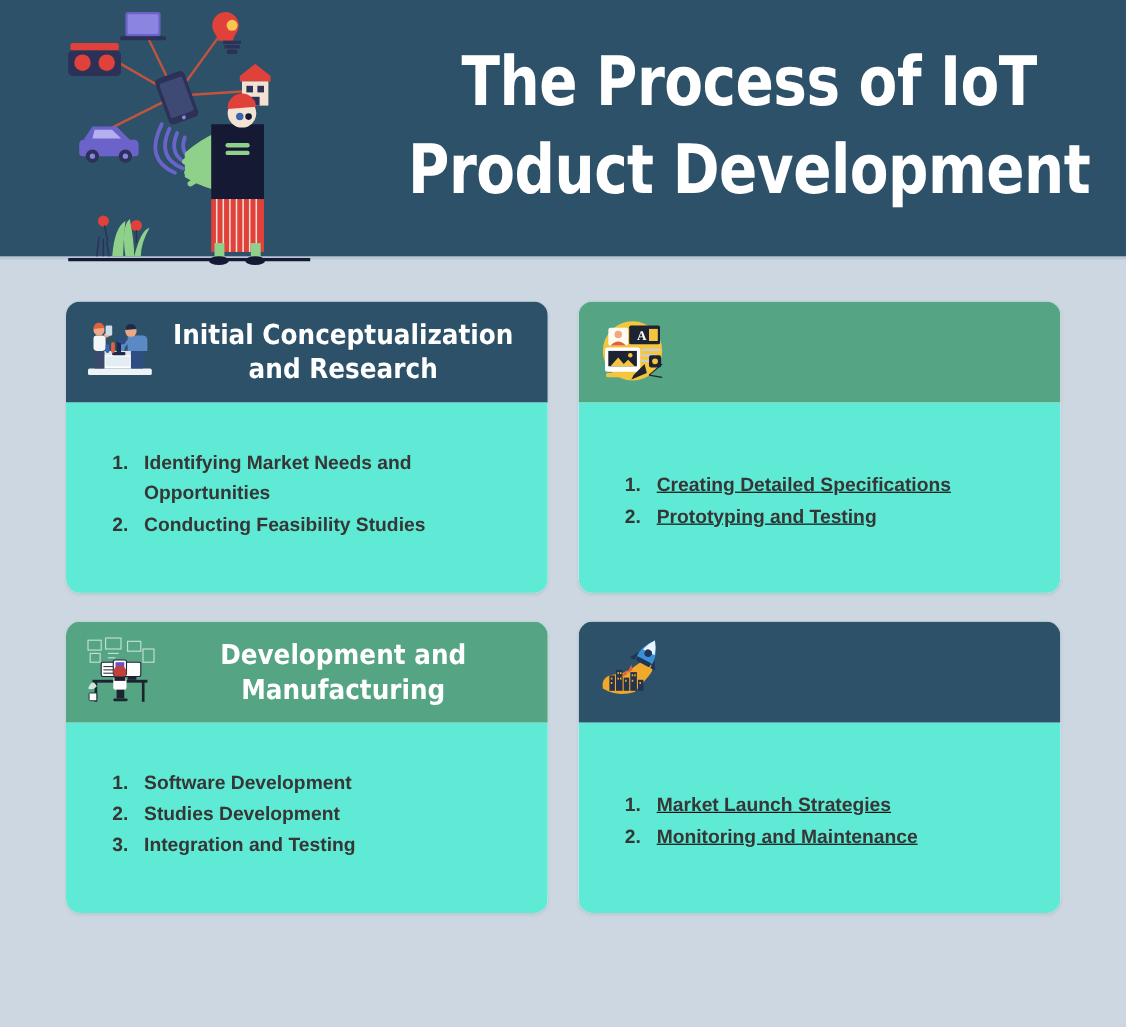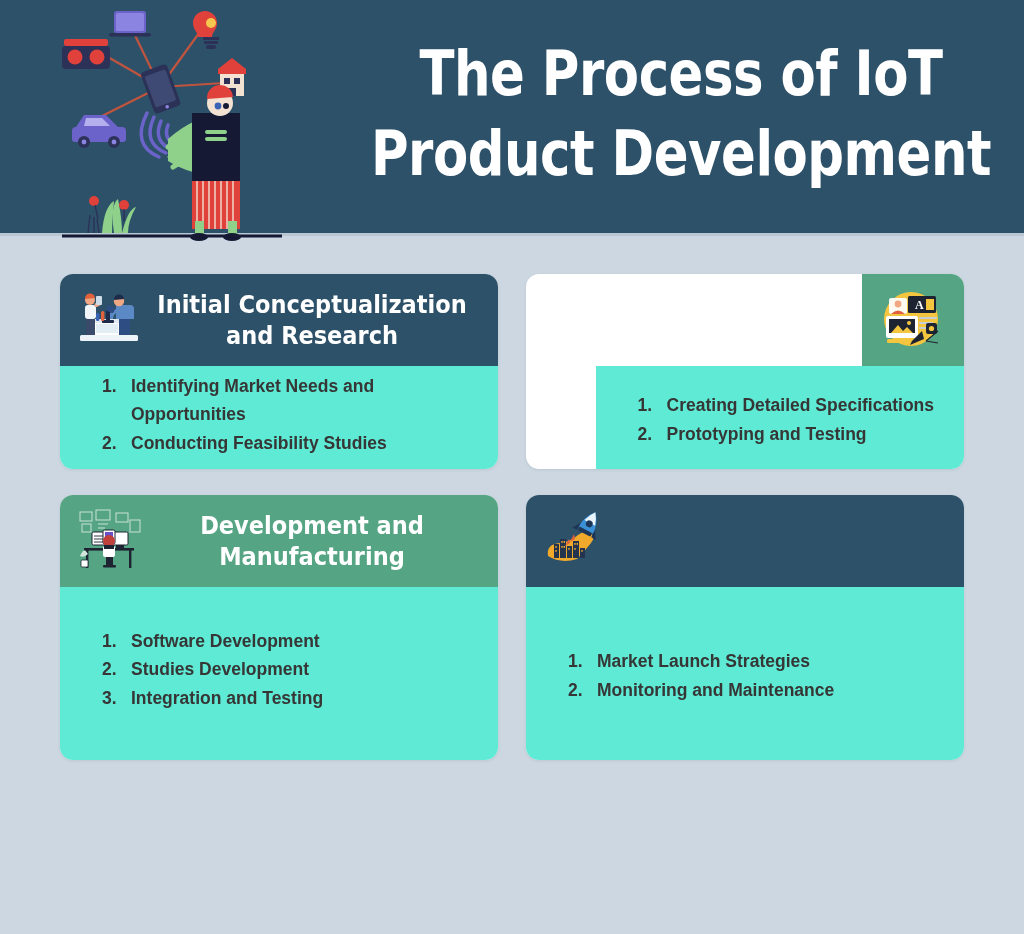--- a/index.html
+++ b/index.html
@@ -67,21 +67,21 @@
 
   .card {
     border-radius: 13px;
     overflow: hidden;
     background: #ffffff;
     box-shadow: 0 1px 3px rgba(40,60,80,0.10);
     display: flex;
     flex-direction: column;
   }
 
-  .card-tall  { height: 195px; align-items: flex-end; }
+  .card-tall  { height: 265px; }
   .card-short { height: 265px; }
 
   .card-head {
     height: 92px;
     display: flex;
     align-items: center;
     padding: 0 16px 0 12px;
     flex: none;
   }
   .card-head.dark  { background: #2d5169; }
@@ -131,21 +131,21 @@
     line-height: 1.62;
   }
 
   .card-list li::before {
     content: counter(step) ".";
     position: absolute;
     left: 0;
     top: 0;
   }
 
-  .body-align-lower { align-items: center; padding-top: 18px; }
+  .body-align-lower { align-items: center; padding-top: 18px; text-decoration: underline; }
 
   .footer-strip {
     width: 1024px;
     height: 34px;
     background: #ccd7e1;
   }
 </style>
 </head>
 <body>
 

